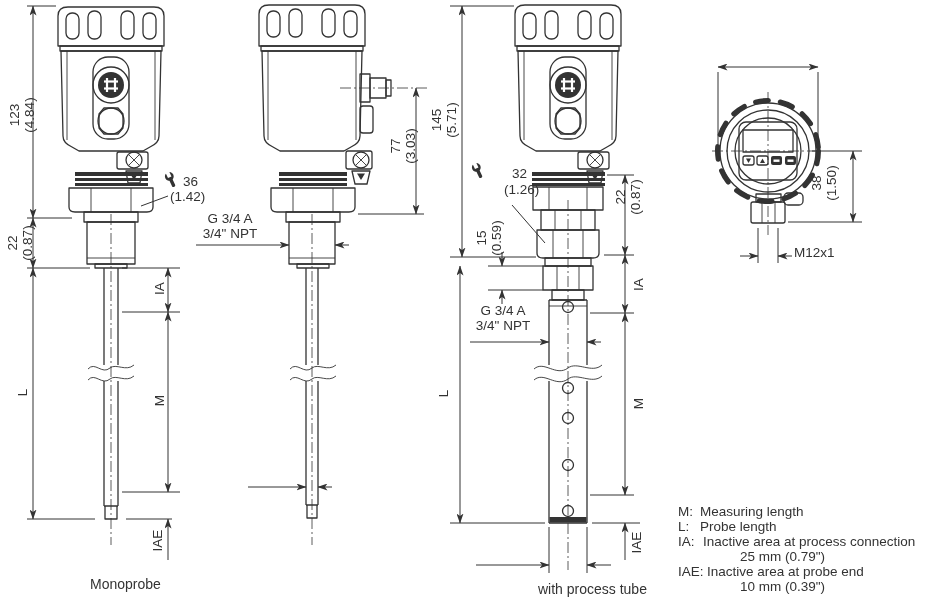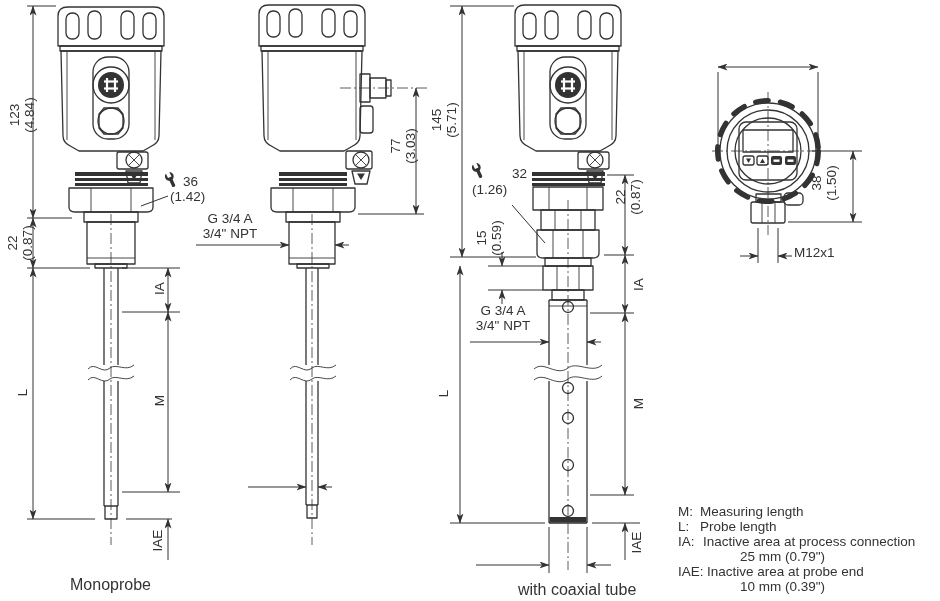--- a/index.html
+++ b/index.html
@@ -3,21 +3,21 @@
 <meta charset="utf-8">
 <style>
   html,body{margin:0;padding:0;background:#fff;}
   .stage{position:relative;width:940px;height:601px;background:#ffffff;overflow:hidden;
          font-family:"Liberation Sans",sans-serif;color:#333;}
   .stage svg{position:absolute;left:0;top:0;}
   .t{position:absolute;white-space:nowrap;font-size:13.5px;line-height:15px;color:#333;}
   .t span{display:block;}
   .rot{transform:rotate(-90deg);text-align:center;}
   .ctr{text-align:center;}
-  .cap{font-size:16px;}
+  .cap{font-size:14px;margin-left:20px;}
   .ol{fill:none;stroke:#333;stroke-width:1.3;stroke-linejoin:round;}
   .thin{fill:none;stroke:#333;stroke-width:0.9;}
   .dim{fill:none;stroke:#333;stroke-width:1;}
   .cl{fill:none;stroke:#333;stroke-width:0.8;stroke-dasharray:11 3 2 3;}
   .dark{fill:#333;stroke:none;}
   .wht{stroke:#fff;stroke-width:2.2;fill:none;}
 </style>
 </head>
 <body>
 
@@ -305,38 +305,38 @@
 <div class="t rot" style="left:375px;top:131px;width:56px">
   <span>77</span>
   <span>(3.03)</span>
 </div>
 
 <div class="t rot" style="left:409px;top:105px;width:70px">
   <span>145</span>
   <span>(5.71)</span>
 </div>
 <span class="t" style="left:512px;top:166px">32</span>
-<span class="t" style="left:472px;top:182px">(1.26)</span>
+<span class="t" style="left:504px;top:182px">(1.26)</span>
 <div class="t rot" style="left:461px;top:223px;width:56px">
   <span>15</span>
   <span>(0.59)</span>
 </div>
 <div class="t rot" style="left:600px;top:182px;width:56px">
   <span>22</span>
   <span>(0.87)</span>
 </div>
 <span class="t rot" style="left:423px;top:386px;width:40px">L</span>
 <span class="t rot" style="left:618px;top:277px;width:40px">IA</span>
 <span class="t rot" style="left:618px;top:396px;width:40px">M</span>
 <span class="t rot" style="left:616px;top:535px;width:40px">IAE</span>
 <div class="t ctr" style="left:458px;top:303px;width:90px">
   <span>G 3/4 A</span>
   <span>3/4" NPT</span>
 </div>
-<span class="t cap" style="left:518px;top:582px">with coaxial tube</span>
+<span class="t cap" style="left:518px;top:582px">with process tube</span>
 
 <div class="t rot" style="left:796px;top:168px;width:56px">
   <span>38</span>
   <span>(1.50)</span>
 </div>
 <span class="t" style="left:794px;top:245px">M12x1</span>
 
 <div>
   <span class="t" style="left:678px;top:504px">M:</span>
   <span class="t" style="left:700px;top:504px">Measuring length</span>

